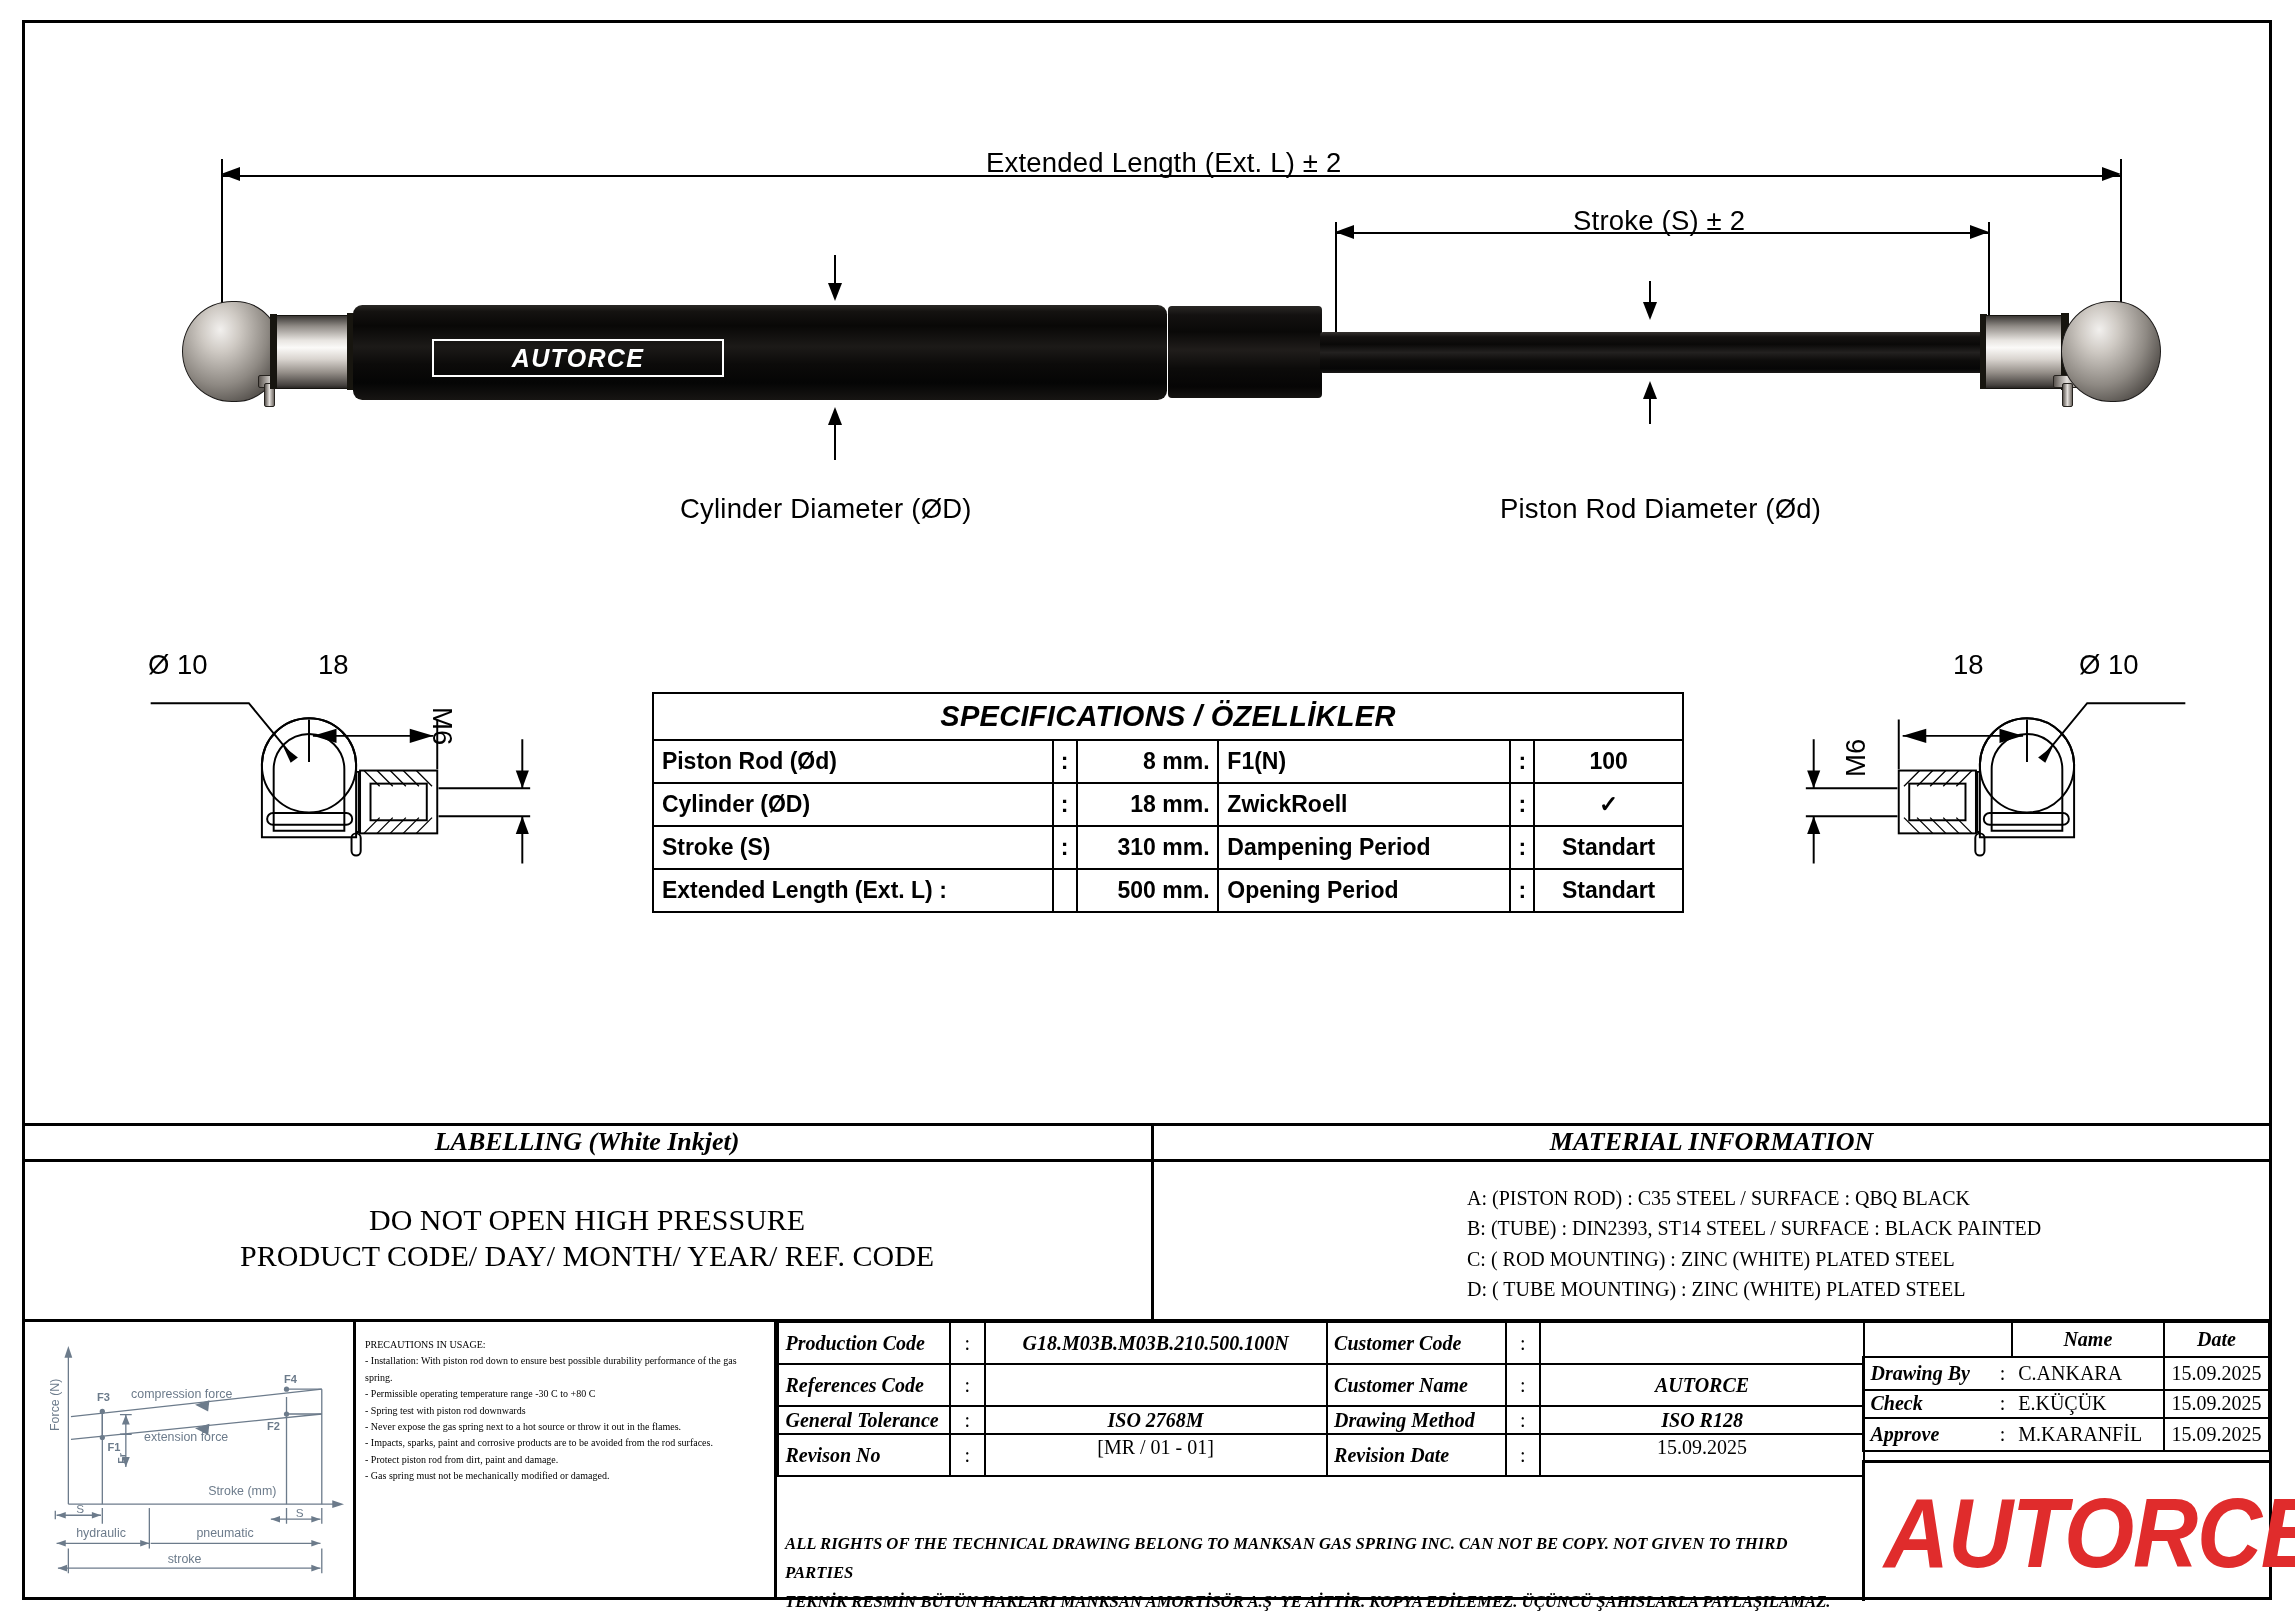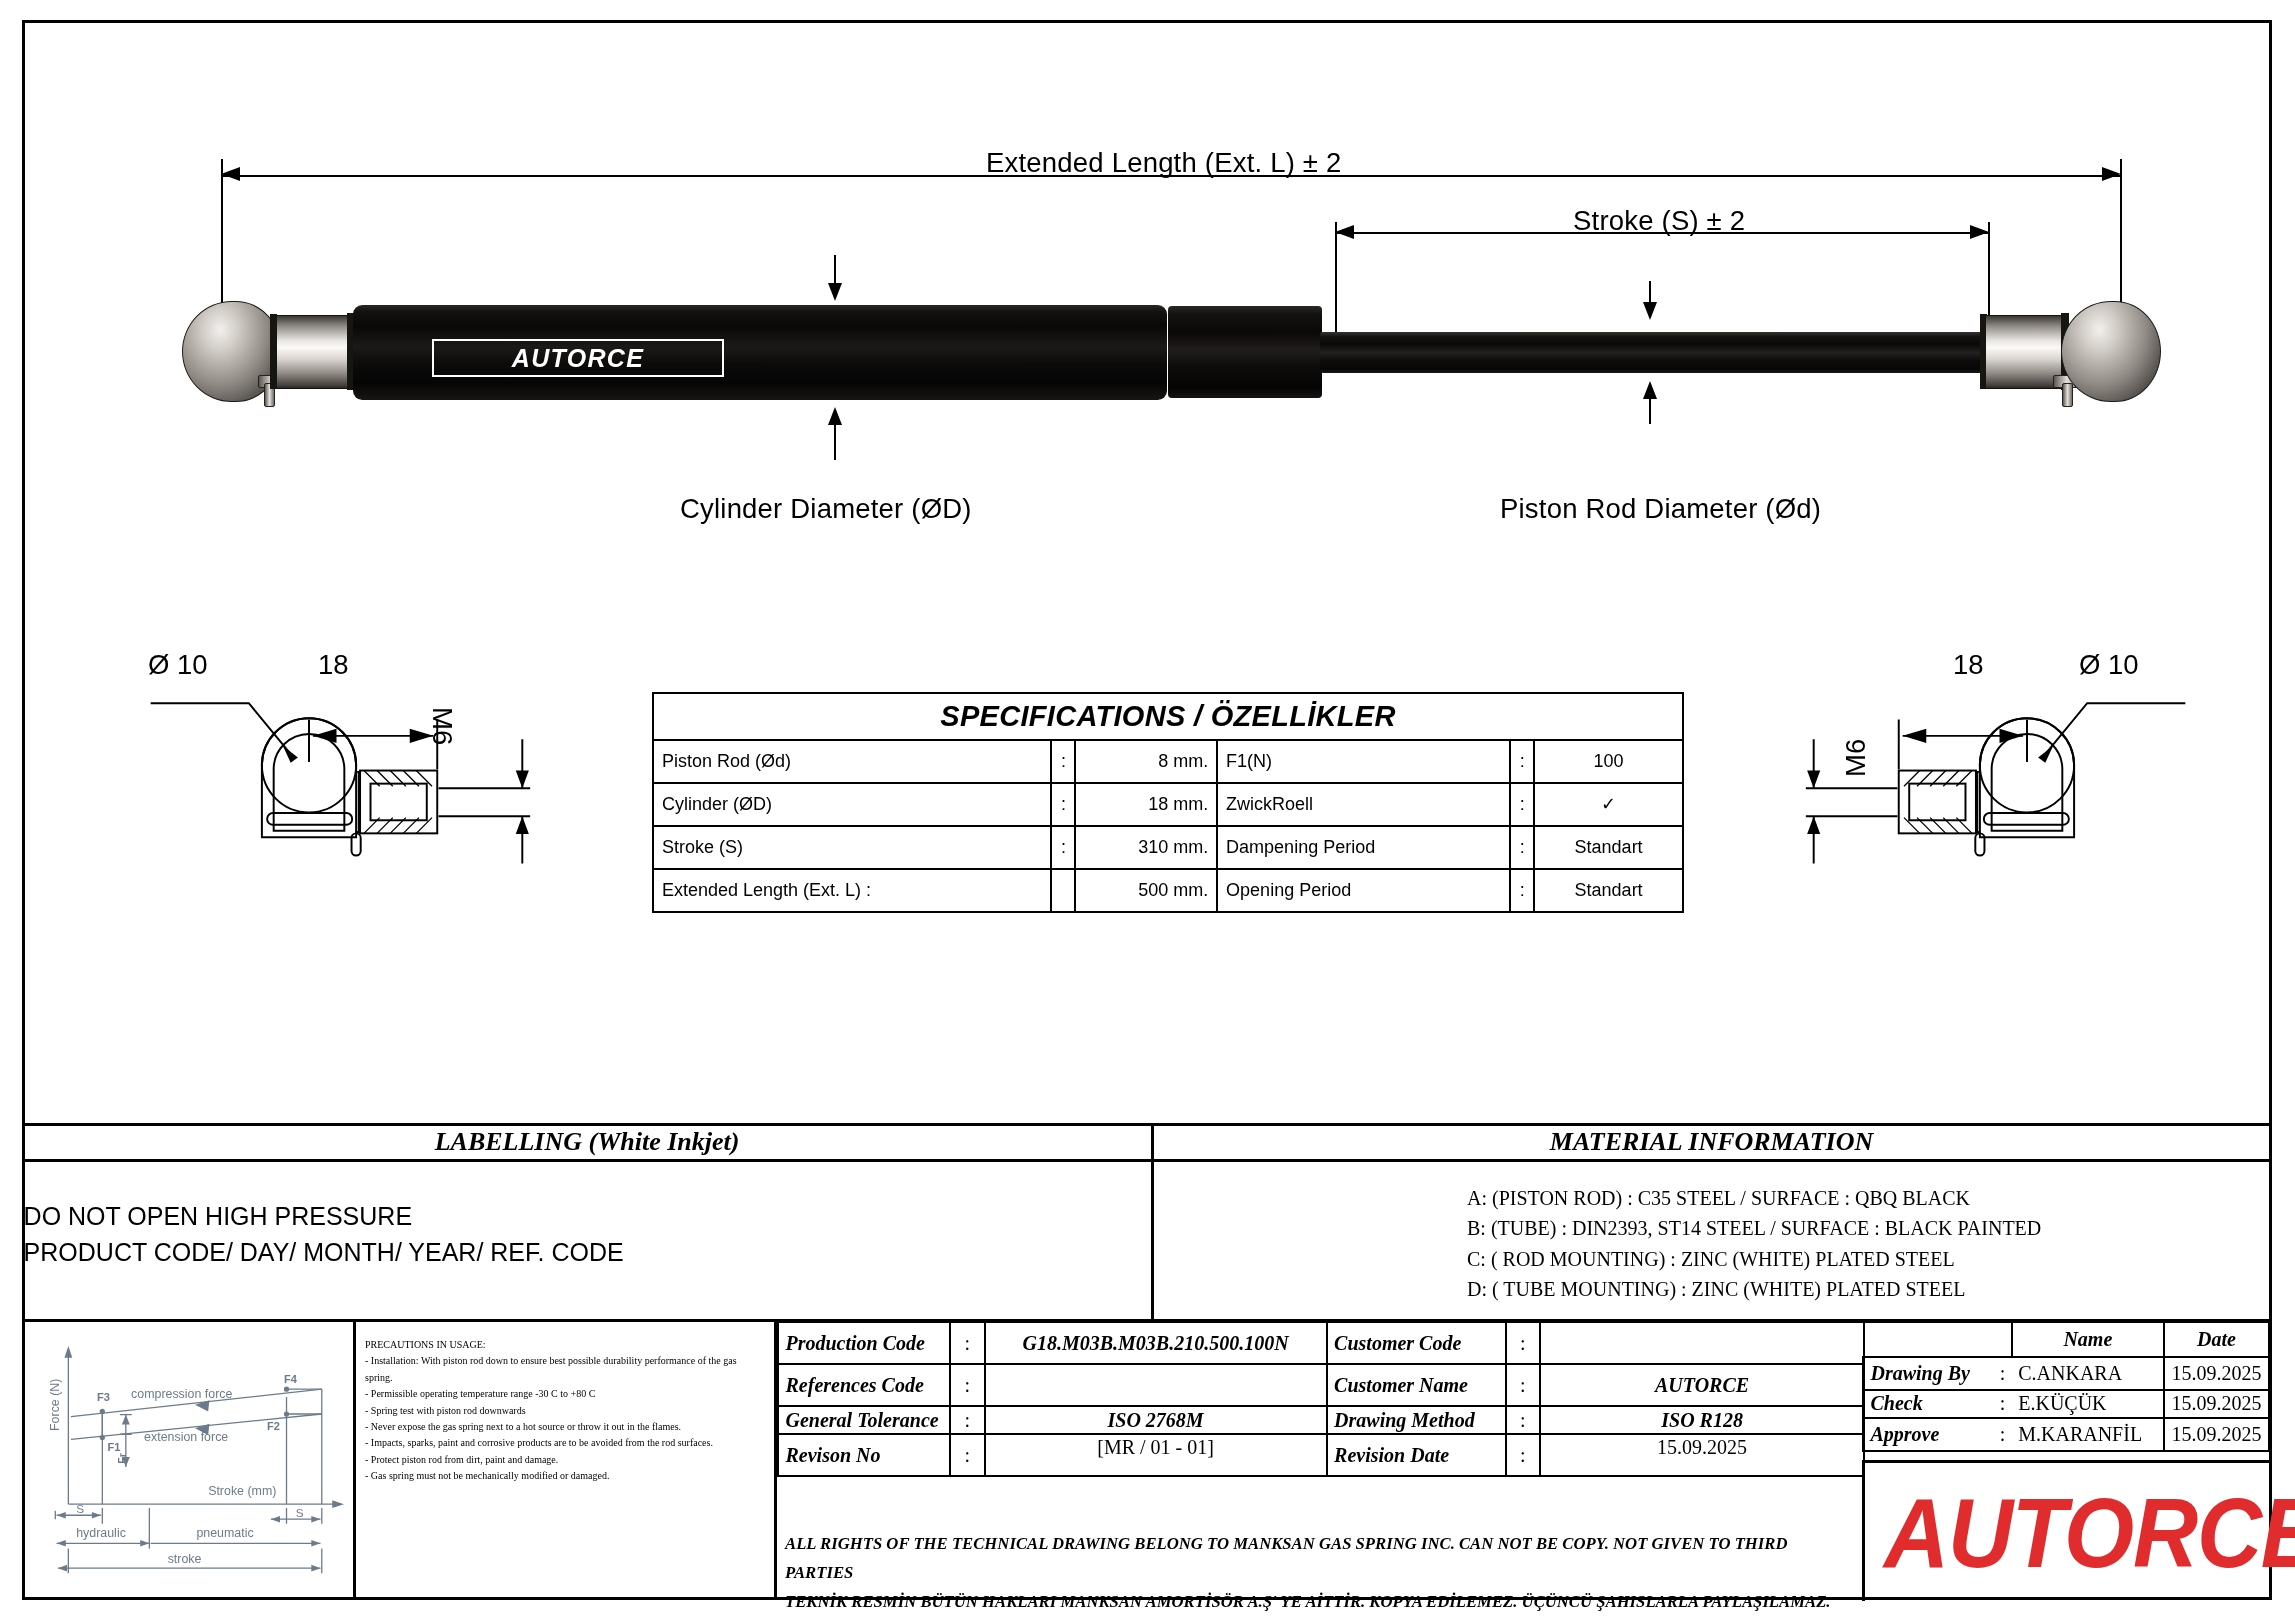--- a/index.html
+++ b/index.html
@@ -43,40 +43,40 @@
   .logobox{position:absolute;border:2px solid #fff;display:flex;align-items:center;
            justify-content:center;}
   .logobox span{color:#fff;font-size:25px;font-weight:bold;font-style:italic;
                 letter-spacing:1.3px;font-family:"Liberation Sans",sans-serif;}
   .pin{position:absolute;background:linear-gradient(to right,#5b5550,#e4e0dc,#6e6862);
        border-radius:2px;border:0.7px solid #26231f;}
 
   
   .spec{position:absolute;left:652px;top:692px;width:1032px;
         border-collapse:collapse;background:#fff;}
-  .spec td{border:2px solid #000;font-size:18px;padding:2px 7.9px;
-           font-family:"Liberation Sans",sans-serif;height:37px;vertical-align:middle;}
+  .spec td{border:2px solid #000;font-size:23px;padding:2px 7.9px;
+           font-family:"Liberation Sans",sans-serif;height:37px;vertical-align:middle;font-weight:bold;}
   .spec .hdr{text-align:center;font-weight:bold;font-style:italic;font-size:29px;
              letter-spacing:0.3px;padding:3.9px 0;}
   .colon{text-align:center;width:22px;padding:0 !important;}
   .val{text-align:right;width:124px;}
   .valc{text-align:center;width:131px;}
   .chk{text-align:center;font-size:34px;line-height:.9;}
 
   
   .det svg{display:block;}
 
   
   .panel{position:absolute;box-sizing:border-box;}
   .pHead{position:absolute;text-align:center;width:100%;font-style:italic;
          font-weight:bold;font-size:26px;font-family:"Liberation Serif",serif;}
   .mlist{position:absolute;font-family:Liberation Serif, serif;font-size:20px;
          line-height:1.52;}
-  .lbltxt{position:absolute;font-family:Liberation Sans, sans-serif;font-size:25px;
-          line-height:1.6;text-align:left;width:100%;}
+  .lbltxt{position:absolute;font-family:Liberation Serif, serif;font-size:30px;
+          line-height:1.6;text-align:center;width:100%;}
   .tbl{border-collapse:collapse;font-family:"Liberation Serif",serif;}
   .tbl td{border:2px solid #000;font-size:20px;padding:1.3px 6.5px;vertical-align:middle;}
   .ital{font-style:italic;font-weight:bold;}
   .ctr{text-align:center;}
 
   .prec{position:absolute;font-family:"Liberation Serif",serif;font-size:10px;
         line-height:1.64;}
 
   .rights{position:absolute;font-family:"Liberation Serif",serif;font-style:italic;
           font-weight:bold;font-size:16.7px;line-height:1.75;}

